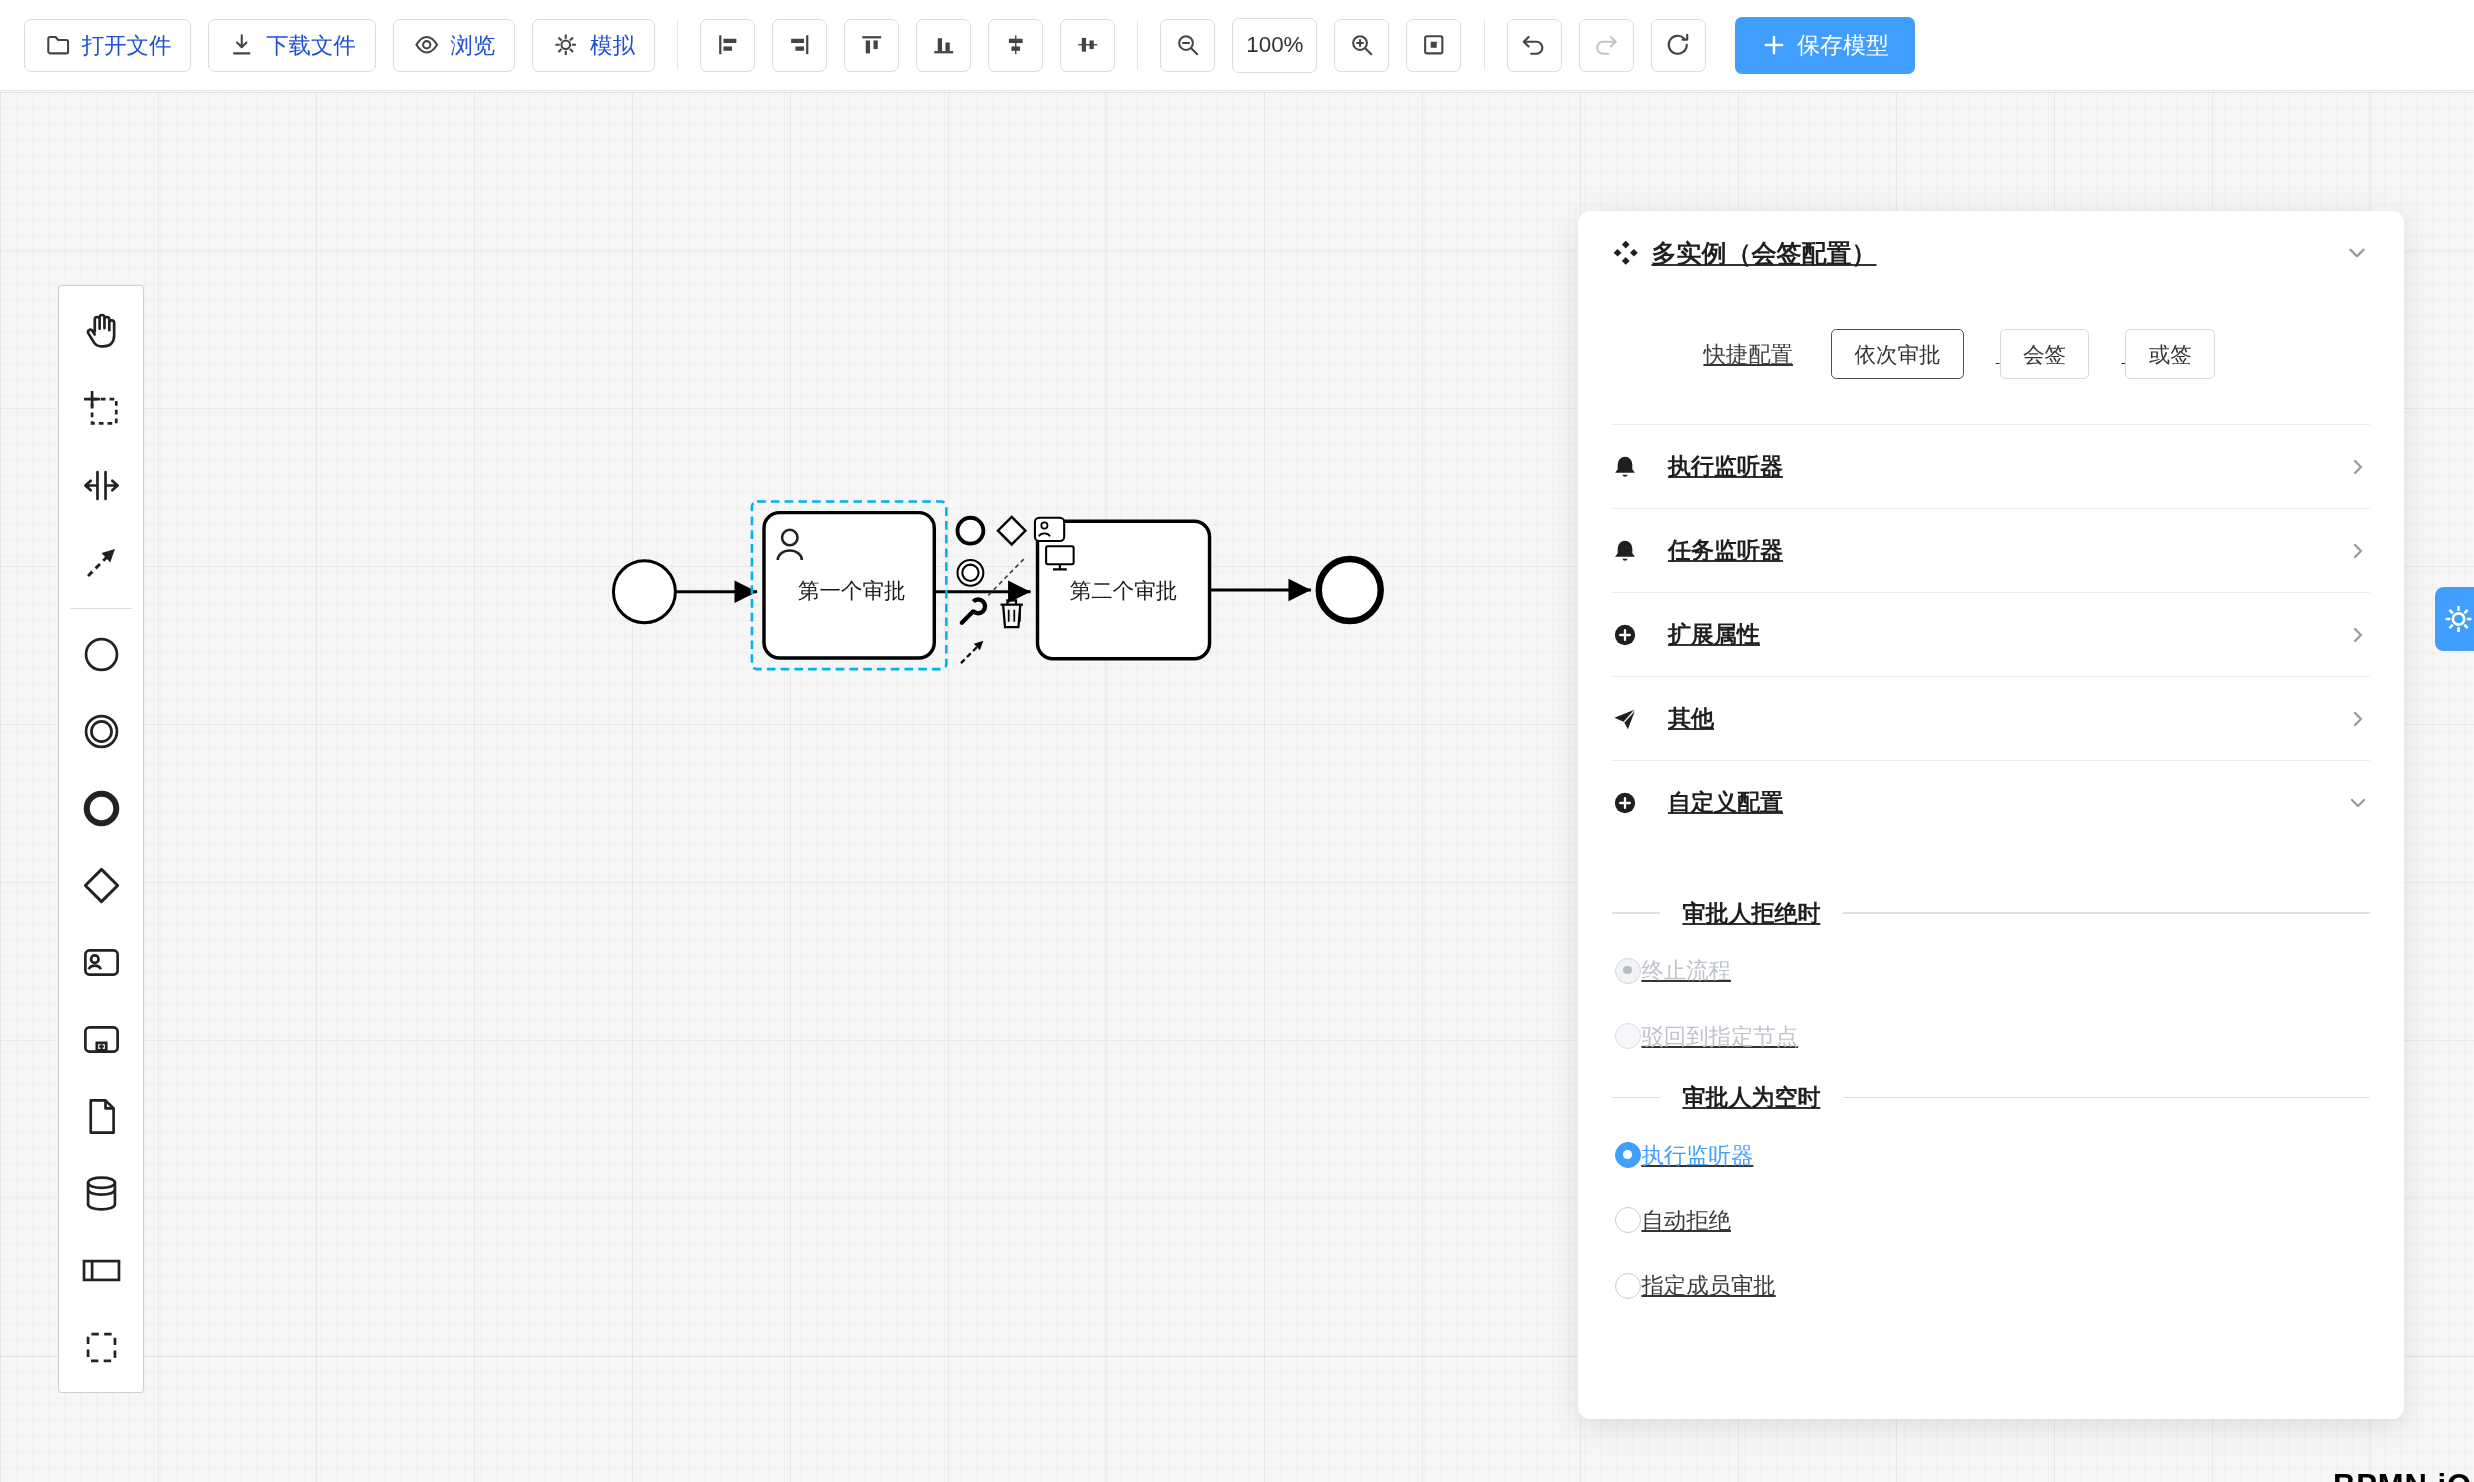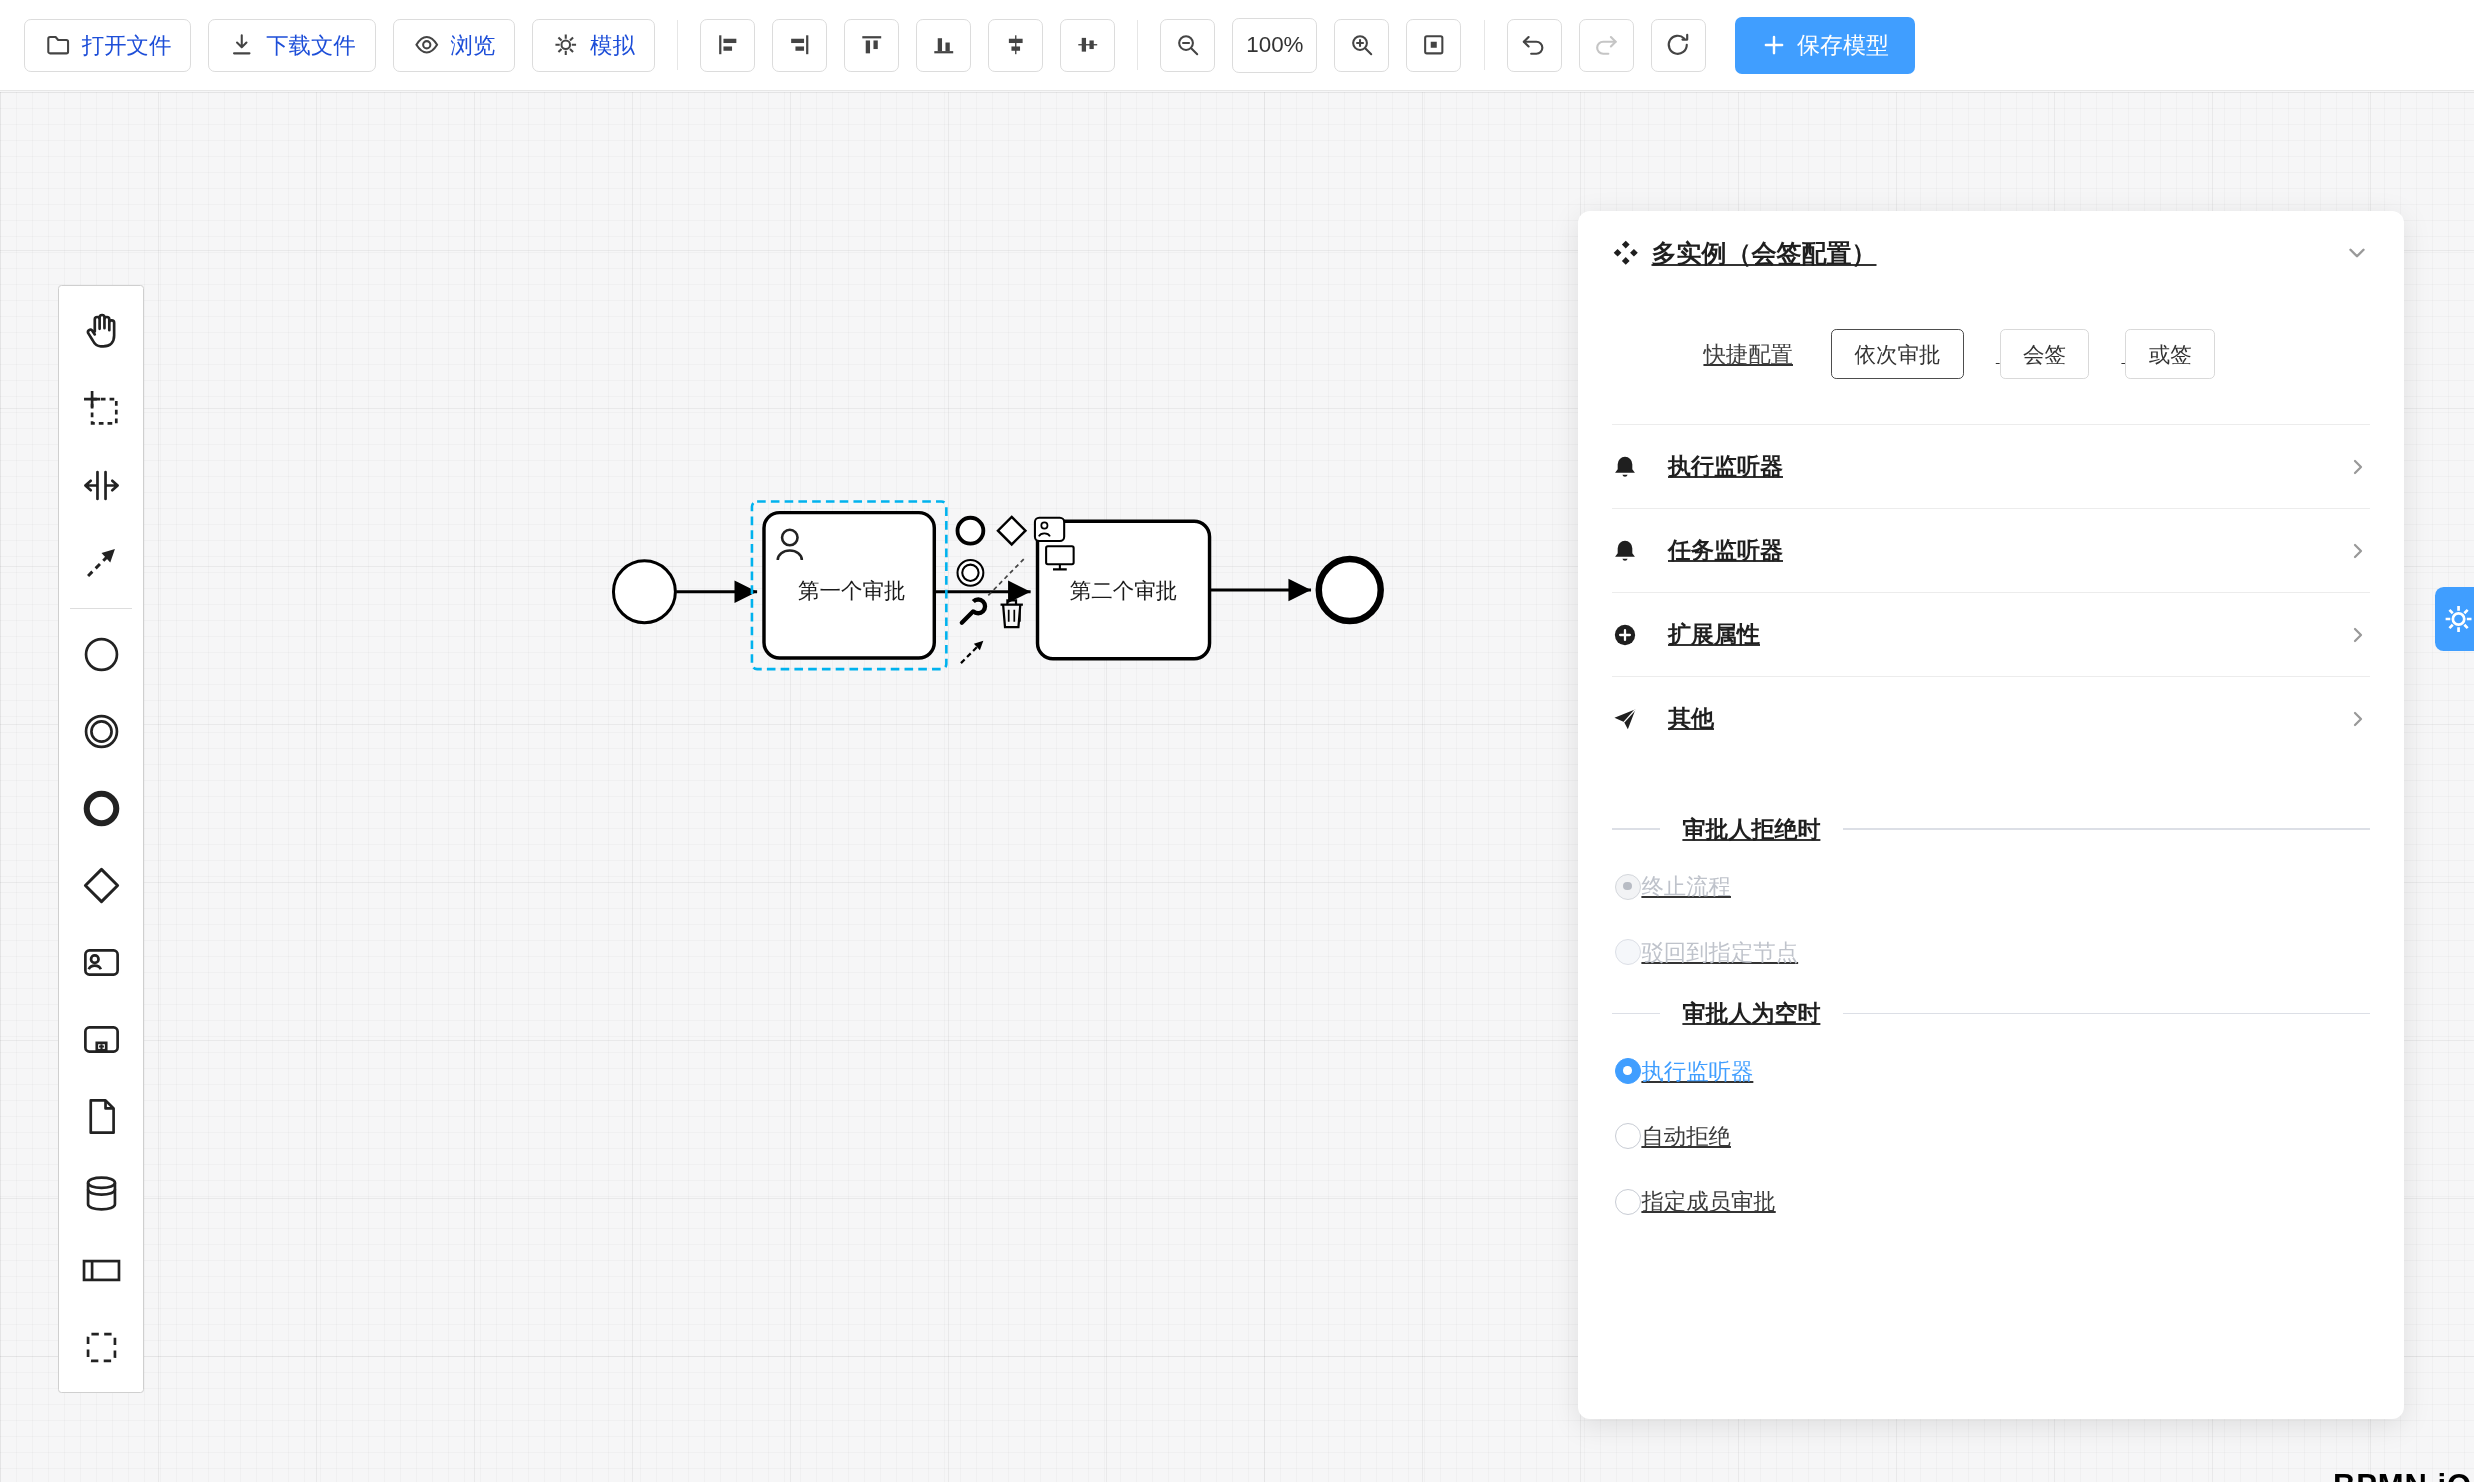--- a/index.html
+++ b/index.html
@@ -509,20 +509,32 @@
             <path d="M3 14.5 L29 4 L19.5 28.5 L14.8 19.8 Z" fill="#1f1f1f"></path>
             <path d="M14.8 19.8 L29 4" stroke="#fff" stroke-width="1.6"></path>
           </svg>
         <span>其他</span>
       </span>
       <svg width="24" height="24" viewBox="0 0 32 32">
           <path d="M12 8l8 8-8 8" fill="none" stroke="#999" stroke-width="3" stroke-linecap="round" stroke-linejoin="round"></path>
         </svg>
     </div>
 
+    <div class="section">
+      <span class="sec-left">
+        <svg width="26" height="26" viewBox="0 0 32 32">
+            <circle cx="16" cy="16" r="12.5" fill="#1f1f1f"></circle>
+            <path d="M16 10v12M10 16h12" stroke="#fff" stroke-width="2.8" stroke-linecap="round"></path>
+          </svg>
+        <span>自定义配置</span>
+      </span>
+      <svg width="24" height="24" viewBox="0 0 32 32">
+          <path d="M8 12l8 8 8-8" fill="none" stroke="#999" stroke-width="3" stroke-linecap="round" stroke-linejoin="round"></path>
+        </svg>
+    </div>
 
     <div class="custom-area">
 
       <div class="sub-divider">
         <span class="l1"></span>
         <span class="sub-title">审批人拒绝时</span>
         <span class="l2"></span>
       </div>
 
       <label class="radio-row row-disabled">

